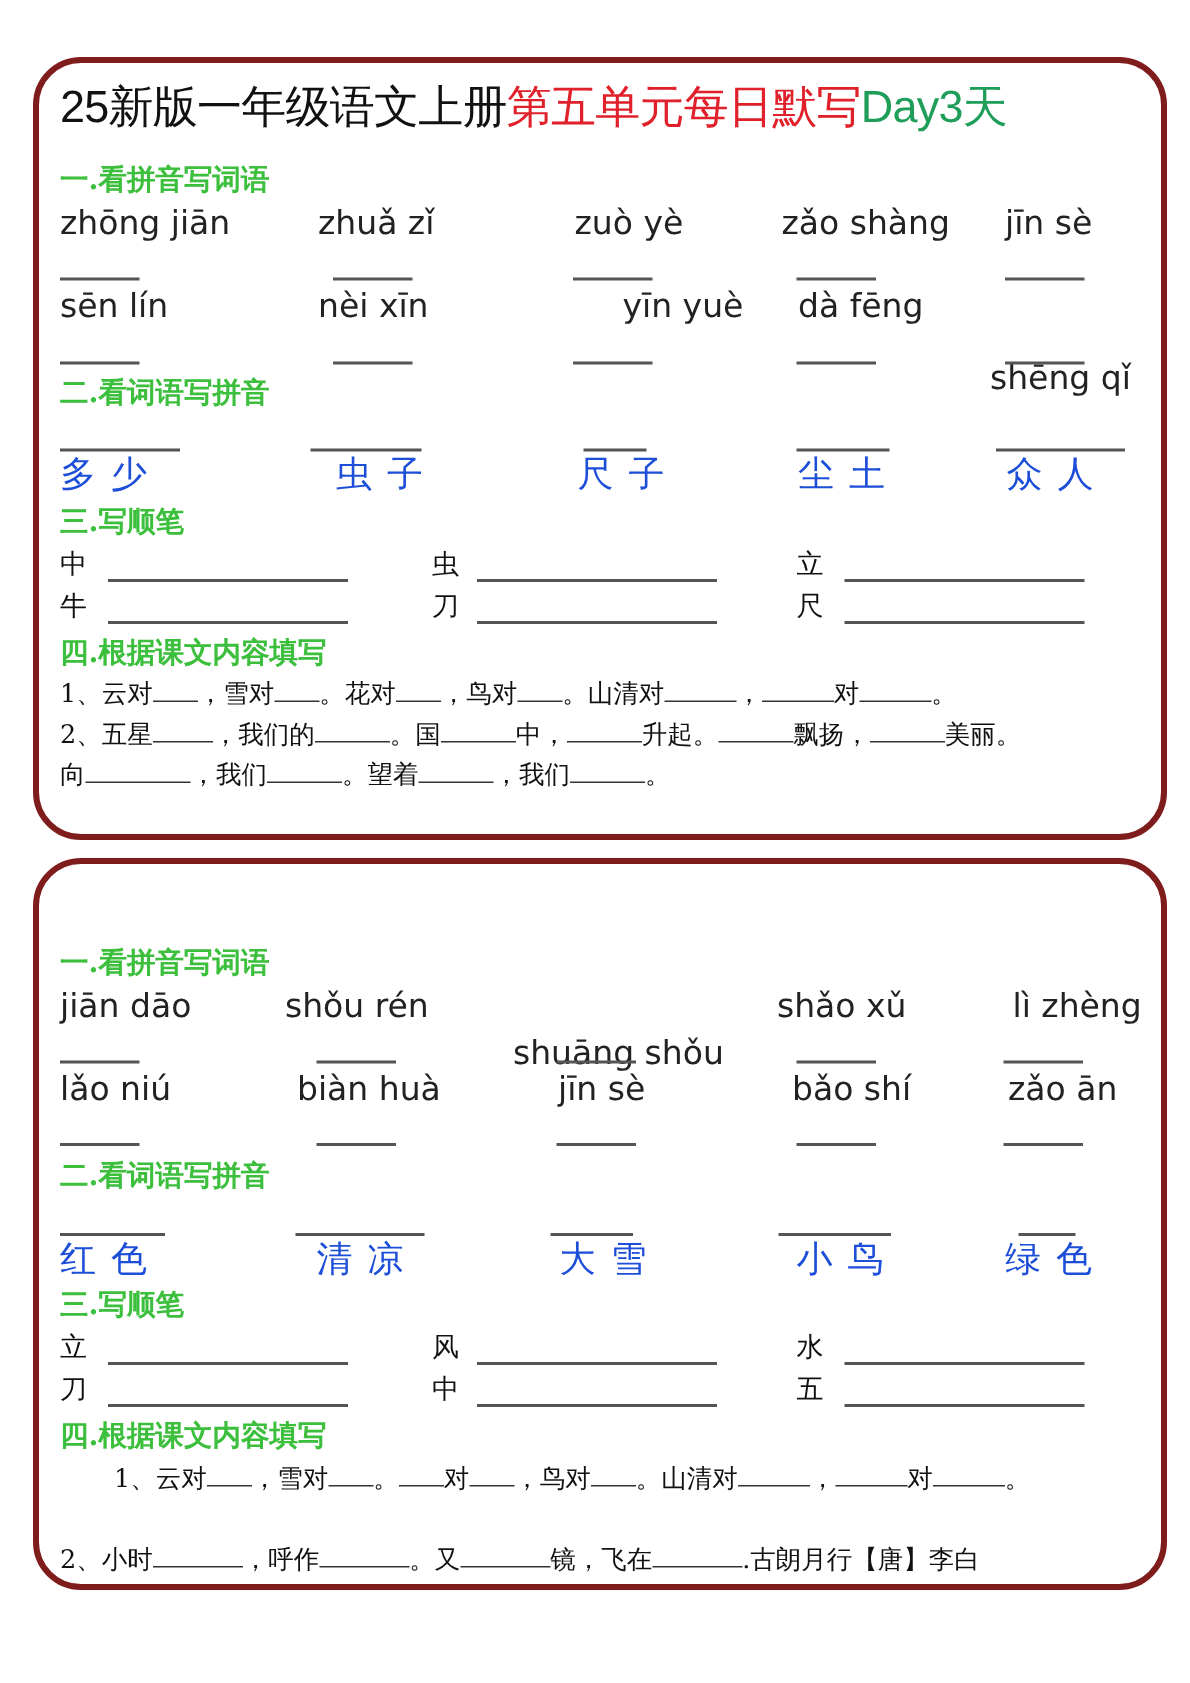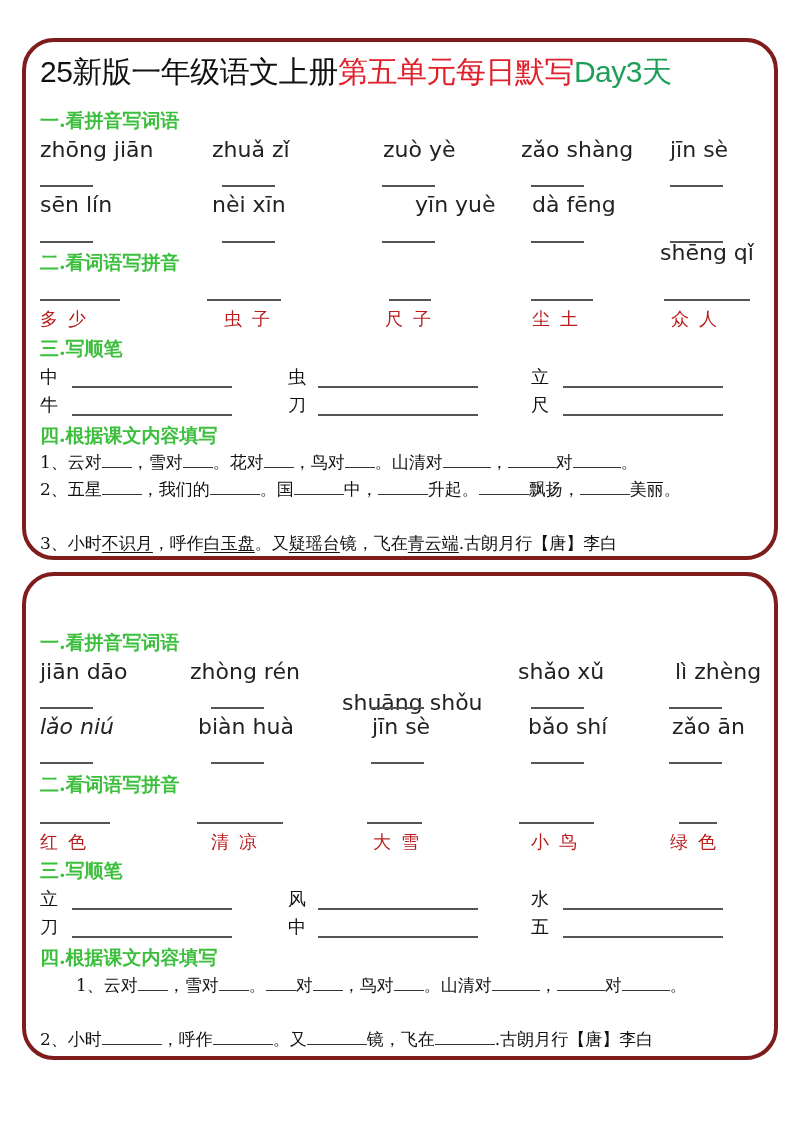--- a/index.html
+++ b/index.html
@@ -34,22 +34,22 @@
 
   .py {
     position: absolute; font-family: "DejaVu Sans", sans-serif;
     font-size: 22px; line-height: 22px; color: #222; white-space: nowrap;
   }
   .blank {
     position: absolute; height: 1.5px; background: #555;
   }
 
   .word {
-    position: absolute; font-family: Liberation Serif, serif;
-    font-size: 18px; line-height: 22px; color: #b91c1c; letter-spacing: 10px; white-space: nowrap;
+    position: absolute; font-family: Liberation Mono, monospace;
+    font-size: 24px; line-height: 22px; color: #1d4ed8; letter-spacing: 10px; white-space: nowrap;
   }
 
   .stroke-char {
     position: absolute; font-family: "DejaVu Serif", serif;
     font-size: 18px; line-height: 22px; color: #111;
   }
   .stroke-line { position: absolute; height: 2px; background: #555; width: 160px; }
 
   .fill-line {
     position: absolute; left: 14px;
@@ -126,43 +126,43 @@
   <div class="sec" style="top:381px;">四.根据课文内容填写</div>
 
   <div class="fill-line" style="top:408px;">
     <span>1、</span><span>云对</span><span class="fl-blank" style="width:30px;"></span><span>，雪对</span><span class="fl-blank" style="width:30px;"></span><span>。花对</span><span class="fl-blank" style="width:30px;"></span><span>，鸟对</span><span class="fl-blank" style="width:30px;"></span><span>。山清对</span><span class="fl-blank" style="width:48px;"></span><span>，</span><span class="fl-blank" style="width:48px;"></span><span>对</span><span class="fl-blank" style="width:48px;"></span><span>。</span>
   </div>
 
   <div class="fill-line" style="top:435px;">
     <span>2、</span><span>五星</span><span class="fl-blank" style="width:40px;"></span><span>，我们的</span><span class="fl-blank" style="width:50px;"></span><span>。国</span><span class="fl-blank" style="width:50px;"></span><span>中，</span><span class="fl-blank" style="width:50px;"></span><span>升起。</span><span class="fl-blank" style="width:50px;"></span><span>飘扬，</span><span class="fl-blank" style="width:50px;"></span><span>美丽。</span>
   </div>
 
-
-  <div class="fill-line" style="top:489px;">
-    <span>3、</span><span>小时</span><span class="ul">不识月</span><span>，呼作</span><span class="ul">白玉盘</span><span>。又</span><span class="ul">疑瑶台</span><span>镜，飞在</span><span class="ul">青云端</span><span>.古朗月行【唐】李白</span>
-  </div>
+  <div class="fill-line" style="top:462px;">
+    <span>向</span><span class="fl-blank" style="width:70px;"></span><span>，我们</span><span class="fl-blank" style="width:50px;"></span><span>。望着</span><span class="fl-blank" style="width:50px;"></span><span>，我们</span><span class="fl-blank" style="width:50px;"></span><span>。</span>
+  </div>
+
 </div>
 
 <div class="card" id="card2">
 
   <div class="sec" style="top:54px;">一.看拼音写词语</div>
 
   <div class="py" style="left:14px; top:85px;text-align:right;">jiān dāo</div>
-  <div class="py" style="left:164px; top:85px;">zhòng  rén</div>
+  <div class="py" style="left:164px; top:85px;">shǒu  rén</div>
   <div class="py" style="left:316px; top:85px;margin-top:31px;">shuāng  shǒu</div>
   <div class="py" style="left:492px; top:85px;">shǎo xǔ</div>
   <div class="py" style="left:649px; top:85px;">lì zhèng</div>
 
   <div class="blank" style="left:14px; top:131px; width:53px;"></div>
   <div class="blank" style="left:185px; top:131px; width:53px;"></div>
   <div class="blank" style="left:345px; top:131px; width:53px;"></div>
   <div class="blank" style="left:505px; top:131px; width:53px;"></div>
   <div class="blank" style="left:643px; top:131px; width:53px;"></div>
 
-  <div class="py" style="left:14px; top:140px;font-style:italic;">lǎo niú</div>
+  <div class="py" style="left:14px; top:140px;">lǎo niú</div>
   <div class="py" style="left:172px; top:140px;">biàn huà</div>
   <div class="py" style="left:346px; top:140px;">jīn sè</div>
   <div class="py" style="left:502px; top:140px;">bǎo shí</div>
   <div class="py" style="left:646px; top:140px;">zǎo  ān</div>
 
   <div class="blank" style="left:14px; top:186px; width:53px;"></div>
   <div class="blank" style="left:185px; top:186px; width:53px;"></div>
   <div class="blank" style="left:345px; top:186px; width:53px;"></div>
   <div class="blank" style="left:505px; top:186px; width:53px;"></div>
   <div class="blank" style="left:643px; top:186px; width:53px;"></div>

